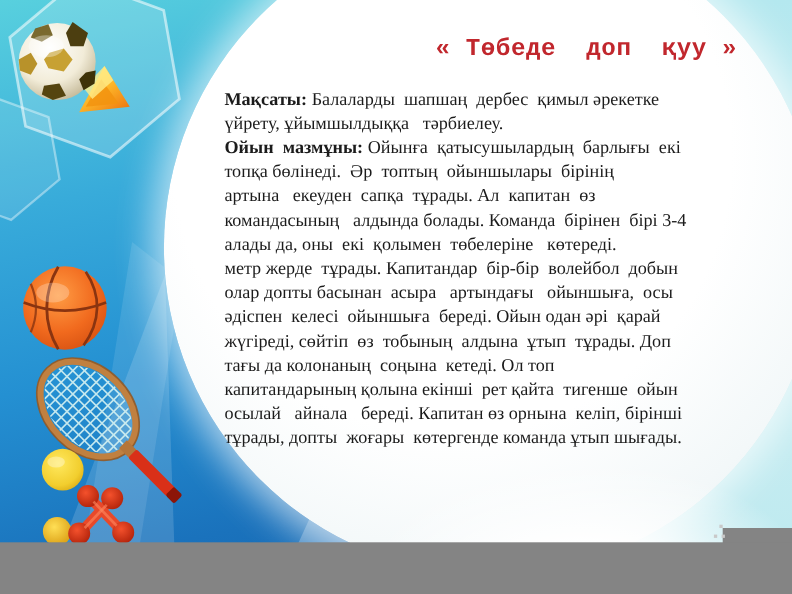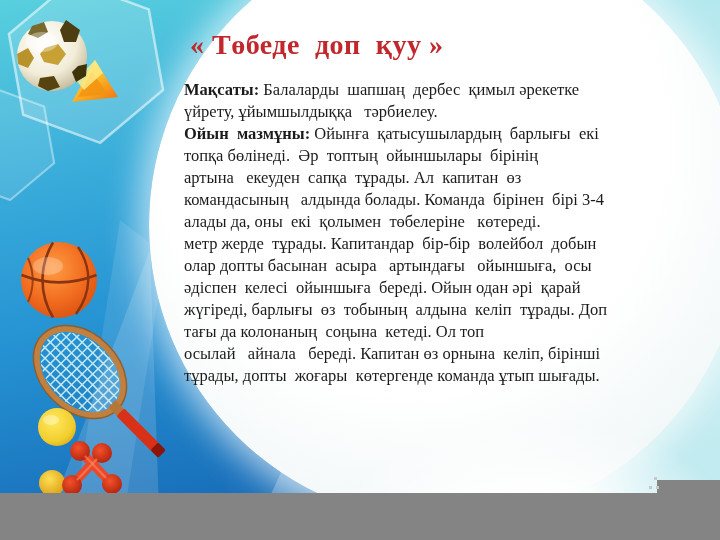--- a/index.html
+++ b/index.html
@@ -21,25 +21,25 @@
     left:149px;top:-73px;width:596px;height:596px;border-radius:50%;
     background:radial-gradient(circle at 44% 36%, #ffffff 50%, #f3f8f9 74%, #e3eff3 96%);
     box-shadow:0 0 34px 10px rgba(255,255,255,0.65);
   }
   .glow-bottom{
     left:320px;top:415px;width:430px;height:250px;border-radius:50%;
     background:radial-gradient(ellipse, rgba(255,255,255,0.95) 28%, rgba(255,255,255,0) 68%);
   }
   .sports-svg{left:0;top:0;width:720px;height:540px;}
   .title{
-    left:190px;top:32px;width:480px;text-align:left;
-    font-weight:bold;font-size:28px;line-height:26px;color:#c1272d;
-    white-space:pre;letter-spacing:0.5px;
-  }
-  .body-text{left:184px;top:79px;width:490px;}
+    left:190px;top:32px;width:480px;text-align:right;
+    font-weight:bold;font-size:22px;line-height:26px;color:#c1272d;
+    white-space:pre;letter-spacing:0.5px;font-family:Liberation Mono, monospace;
+  }
+  .body-text{left:204px;top:79px;width:490px;}
   .bline{
     white-space:pre;font-size:16.5px;line-height:22px;color:#1b1b1b;
   }
   .bline b{font-weight:bold;}
   .graybar-bottom{left:0;top:493px;width:720px;height:47px;background:#848484;}
   .graybar-right{left:657px;top:480px;width:63px;height:60px;background:#848484;}
   .dot{width:3px;height:3px;background:#c9c9c9;}
   .dot1{left:654px;top:477px;}
   .dot2{left:649px;top:486px;}
   .dot3{left:656px;top:486px;}
@@ -188,22 +188,23 @@
       <div class="bline"><b>Мақсаты:</b> Балаларды  шапшаң  дербес  қимыл әрекетке</div>
       <div class="bline">үйрету, ұйымшылдыққа   тәрбиелеу.</div>
       <div class="bline"><b>Ойын  мазмұны:</b> Ойынға  қатысушылардың  барлығы  екі</div>
       <div class="bline">топқа бөлінеді.  Әр  топтың  ойыншылары  бірінің</div>
       <div class="bline">артына   екеуден  сапқа  тұрады. Ал  капитан  өз</div>
       <div class="bline">командасының   алдында болады. Команда  бірінен  бірі 3-4</div>
       <div class="bline">алады да, оны  екі  қолымен  төбелеріне   көтереді.</div>
       <div class="bline">метр жерде  тұрады. Капитандар  бір-бір  волейбол  добын</div>
       <div class="bline">олар допты басынан  асыра   артындағы   ойыншыға,  осы</div>
       <div class="bline">әдіспен  келесі  ойыншыға  береді. Ойын одан әрі  қарай</div>
-      <div class="bline">жүгіреді, барлығы  өз  тобының  алдына  келіп  тұрады. Доп</div>
+      <div class="bline">жүгіреді, сөйтіп  өз  тобының  алдына  ұтып  тұрады. Доп</div>
       <div class="bline">тағы да колонаның  соңына  кетеді. Ол топ</div>
+      <div class="bline">капитандарының қолына екінші  рет қайта  тигенше  ойын</div>
       <div class="bline">осылай   айнала   береді. Капитан өз орнына  келіп, бірінші</div>
       <div class="bline">тұрады, допты  жоғары  көтергенде команда ұтып шығады.</div>
     </div>
 
   <div class="abs graybar-right"></div>
   <div class="abs graybar-bottom"></div>
   <div class="abs dot dot1"></div>
   <div class="abs dot dot2"></div>
   <div class="abs dot dot3"></div>
 

